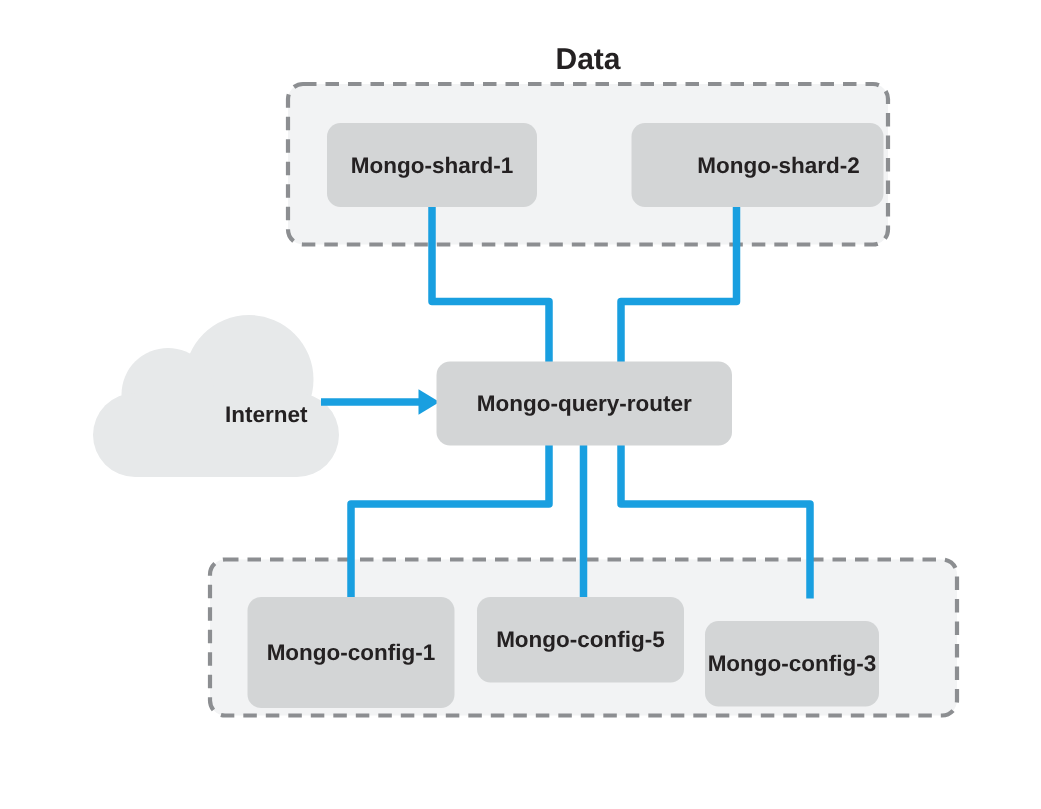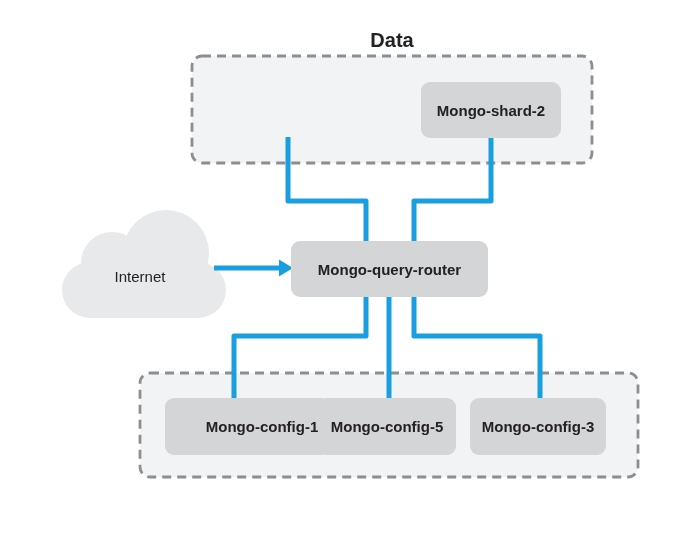--- a/index.html
+++ b/index.html
@@ -43,22 +43,22 @@
     font-weight:bold;font-size:15px;color:var(--text);
     white-space:nowrap;
   }
   .group-title{
     position:absolute;
     text-align:center;
     font-weight:bold;font-size:20px;color:var(--text);
   }
   .cloud-label{
     position:absolute;
-    text-align:center;
-    font-weight:normal;font-size:15px;color:var(--text);
+    text-align:right;
+    font-weight:bold;font-size:15px;color:var(--text);
   }
 </style>
 </head>
 <body>
 
 <div class="canvas">
 
   <svg class="layer" width="694" height="539" viewBox="0 0 694 539">
 
     <rect class="group-rect" x="192" y="56" width="400" height="107" rx="10"></rect>
@@ -80,31 +80,34 @@
       <line class="arrow-line" x1="214" y1="268" x2="280" y2="268"></line>
       <polygon class="arrow-head" points="279,259.5 293,268 279,276.5"></polygon>
     </g>
   </svg>
 
   <div class="group-title" style="left:192px;top:29px;width:400px;">Data</div>
 
 
   <div class="cloud-label" style="left:75px;top:268px;width:130px;">Internet</div>
 
-  <div class="node" style="left:421px;top:82px;width:140px;height:56px;">
+  <div class="node" style="left:218px;top:82px;width:140px;height:56px;">
+    <span>Mongo-shard-1</span>
+  </div>
+  <div class="node" style="left:421px;top:82px;width:140px;height:56px;padding-left:28px;">
     <span>Mongo-shard-2</span>
   </div>
 
   <div class="node" style="left:291px;top:241px;width:197px;height:56px;">
     <span>Mongo-query-router</span>
   </div>
 
-  <div class="node" style="left:165px;top:398px;width:138px;height:57px;padding-left:28px;">
+  <div class="node" style="left:165px;top:398px;width:138px;height:74px;">
     <span>Mongo-config-1</span>
   </div>
   <div class="node" style="left:318px;top:398px;width:138px;height:57px;">
     <span>Mongo-config-5</span>
   </div>
-  <div class="node" style="left:470px;top:398px;width:136px;height:57px;">
+  <div class="node" style="left:470px;top:414px;width:116px;height:57px;">
     <span>Mongo-config-3</span>
   </div>
 
 </div>
 
 </body></html>

